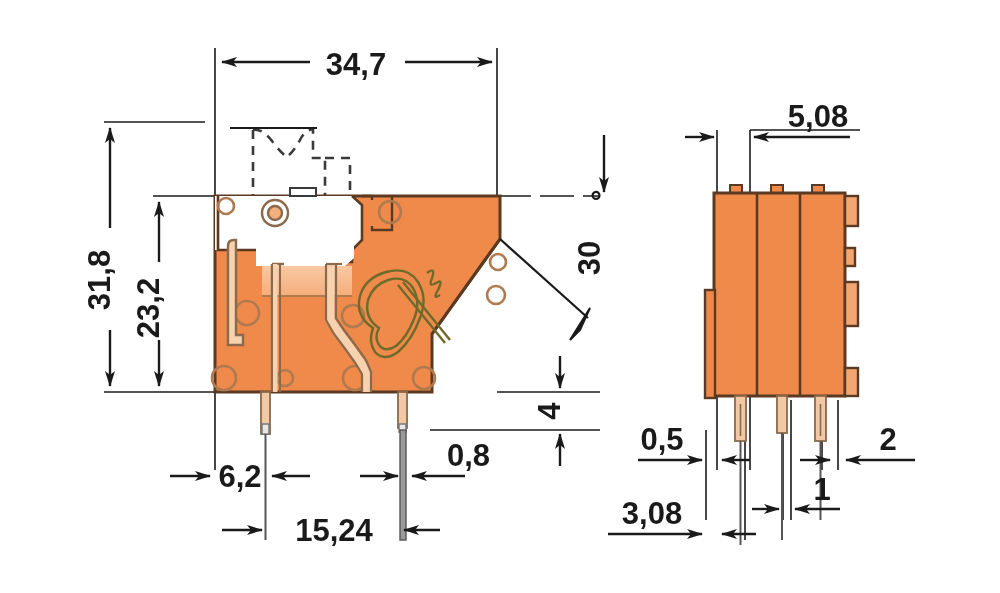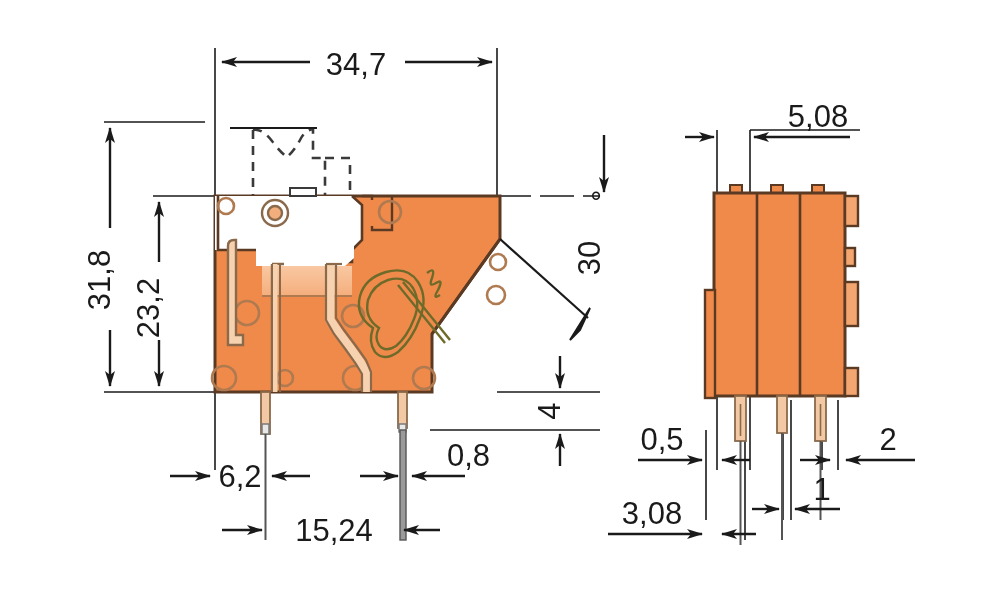--- a/index.html
+++ b/index.html
@@ -10,20 +10,21 @@
   }
   body {
     font-family: "Liberation Sans", sans-serif;
   }
   #stage {
     position: relative;
     width: 1000px;
     height: 593px;
     background: #ef4444;
     overflow: hidden;
+    font-weight: bold;
   }
   #drawing {
     position: absolute;
     top: 0; left: 0;
     width: 1000px;
     height: 593px;
   }
   .dim-text {
     font-family: "Liberation Sans", sans-serif;
     font-size: 31px;

